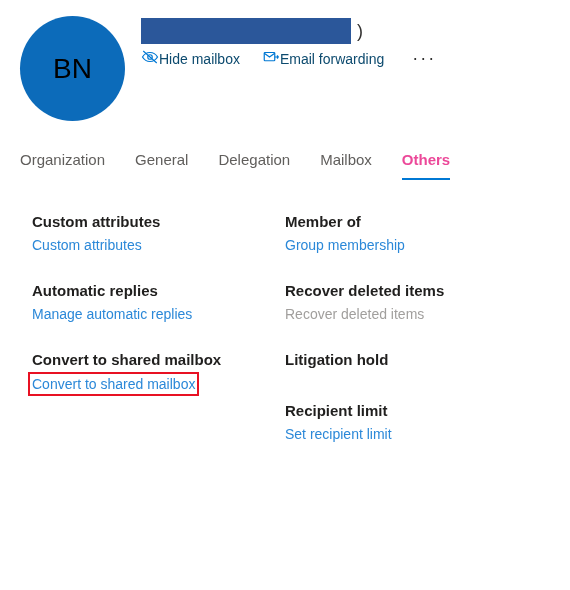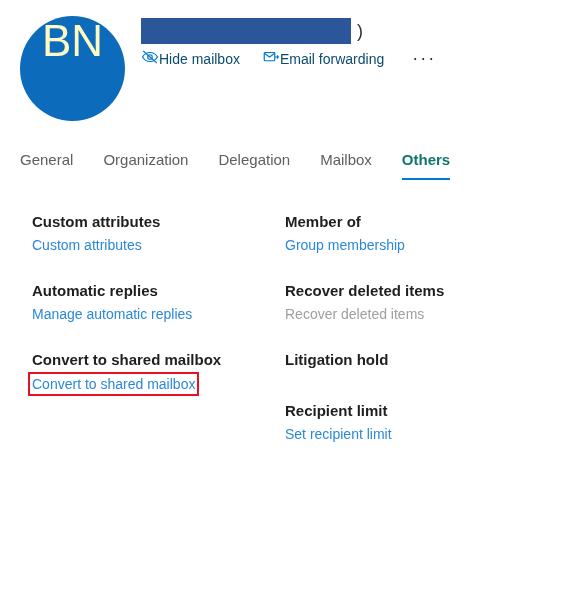--- a/index.html
+++ b/index.html
@@ -19,24 +19,25 @@
       display: flex;
       padding: 16px 20px 24px 20px;
       gap: 16px;
       align-items: flex-start;
     }
     .avatar {
       width: 105px;
       height: 105px;
       border-radius: 50%;
       background: #0c6bba;
-      color: #fef9c3;
-      display: flex;
+      color: #000000;
+      display: flex;
+      align-items: center;
       justify-content: center;
-      font-size: 44px;
+      font-size: 28px;
       font-weight: 400;
       flex-shrink: 0;
     }
     .header-info {
       flex: 1;
       padding-top: 2px;
     }
     .user-name-redacted {
       width: 210px;
       height: 26px;
@@ -86,21 +87,21 @@
       margin-bottom: 32px;
     }
     .tab {
       font-size: 15px;
       color: #605e5c;
       padding: 6px 0 10px 0;
       cursor: pointer;
       border-bottom: 2px solid transparent;
     }
     .tab.active {
-      color: #0f766e;
+      color: #ec4899;
       font-weight: 600;
       border-bottom: 2px solid #0078d4;
       text-align: right;
     }
     .content {
       display: grid;
       grid-template-columns: 1fr 1fr;
       gap: 26px 0;
       padding: 0 32px;
     }
@@ -165,22 +166,22 @@
           </svg>
         </span>
         <span>Email forwarding</span>
       </div>
       <span class="more-dots">···</span>
     </div>
   </div>
 </div>
 
 <div class="tabs">
+  <div class="tab">Organization</div>
   <div class="tab">General</div>
-  <div class="tab">Organization</div>
   <div class="tab">Delegation</div>
   <div class="tab">Mailbox</div>
   <div class="tab active">Others</div>
 </div>
 
 <div class="content">
   <div class="content-col">
     <div>
       <div class="section-title">Custom attributes</div>
       <span class="section-link">Custom attributes</span>

